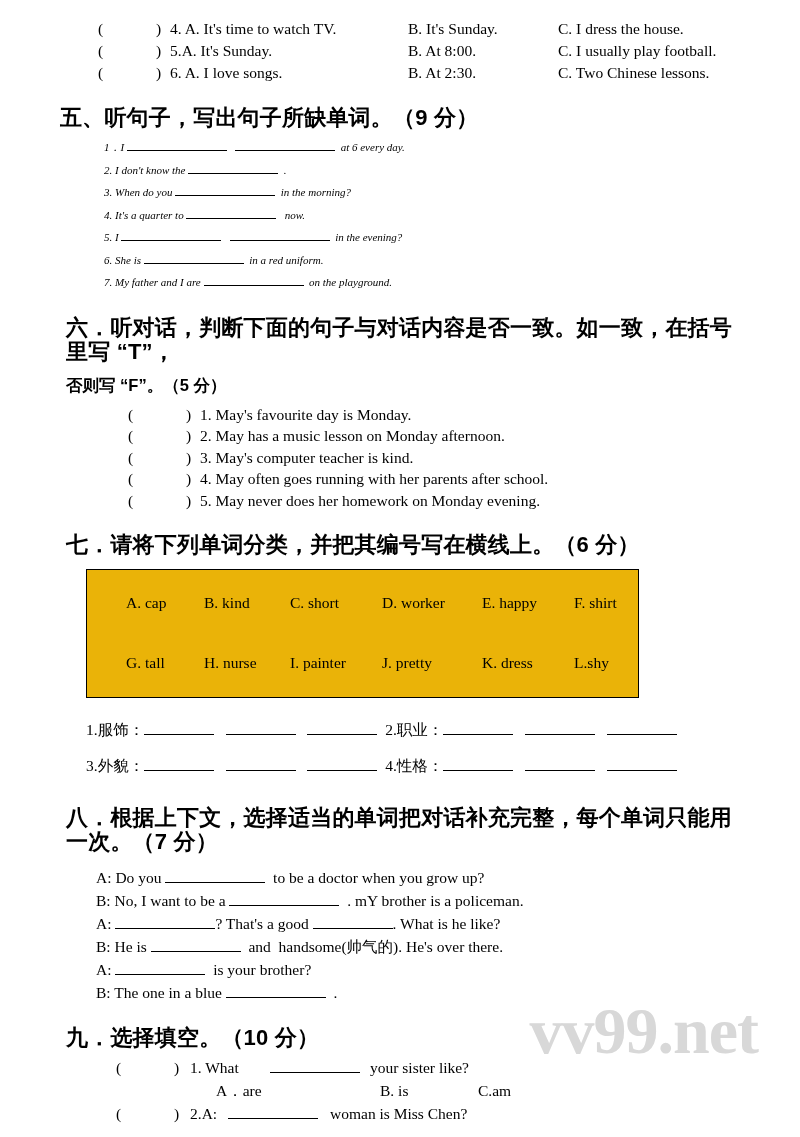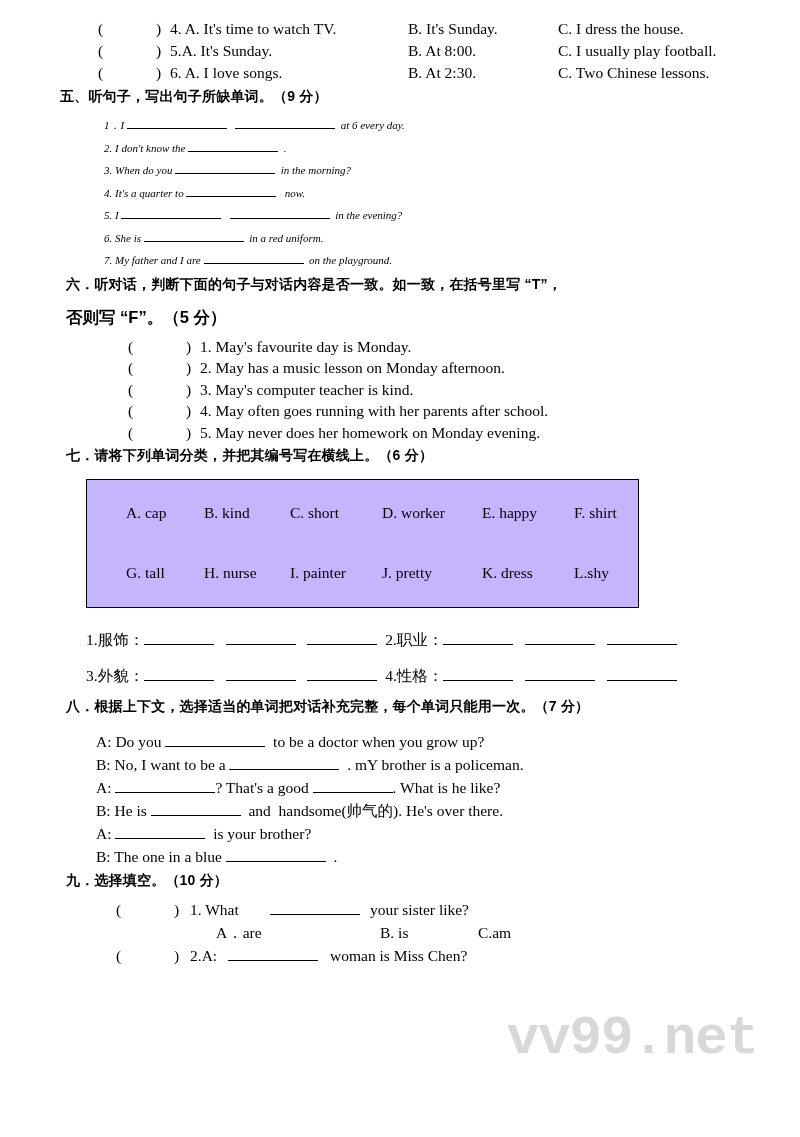--- a/index.html
+++ b/index.html
@@ -47,22 +47,23 @@
   .mcrow .paren-l { position: absolute; left: 0; }
   .mcrow .paren-r { position: absolute; left: 58px; }
   .mcrow .c1 { position: absolute; left: 72px; }
   .mcrow .c2 { position: absolute; left: 310px; }
   .mcrow .c3 { position: absolute; left: 460px; }
 
   
   .sec-head {
     font-family: "Liberation Sans", sans-serif;
     font-weight: bold;
-    font-size: 14px;
+    font-size: 22px;
     line-height: 24px;
+    margin-top: 22px;
     margin-bottom: 6px;
     letter-spacing: 0.2px;
   }
   .sec-head.indent {
     margin-left: 6px;
   }
   .sec-head-cont {
     font-family: "Liberation Sans", sans-serif;
     font-weight: bold;
     font-size: 16.5px;
@@ -106,21 +107,21 @@
   .tf-row .paren-r { position: absolute; left: 88px; }
   .tf-row .txt { position: absolute; left: 102px; }
 
   
   .wordbox {
     border: 1px solid #000;
     display: inline-block;
     padding: 3px 8px 4px 8px;
     margin-left: 26px;
     margin-top: 6px;
-    background: #c4b5fd;
+    background: #eab308;
   }
   .wordbox .wb-row {
     font-size: 15.5px;
     line-height: 20px;
     white-space: pre;
   }
   .wb-cell {
     display: inline-block;
   }
   .wb-w1 { width: 78px; }
@@ -166,23 +167,23 @@
   .mc2 .txt { position: absolute; left: 92px; }
   .mc2 .opts { position: absolute; left: 118px; }
   .mc2 .o2 { position: absolute; left: 282px; }
   .mc2 .o3 { position: absolute; left: 380px; }
 
   
   .watermark {
     position: absolute;
     right: 42px;
     bottom: 68px;
-    font-family: Liberation Mono, monospace;
+    font-family: Liberation Serif, serif;
     font-weight: bold;
-    font-size: 54px;
+    font-size: 66px;
     color: #d8d8d8;
     letter-spacing: -1px;
     user-select: none;
     pointer-events: none;
   }
 </style>
 </head>
 <body>
 
 <div class="page">

